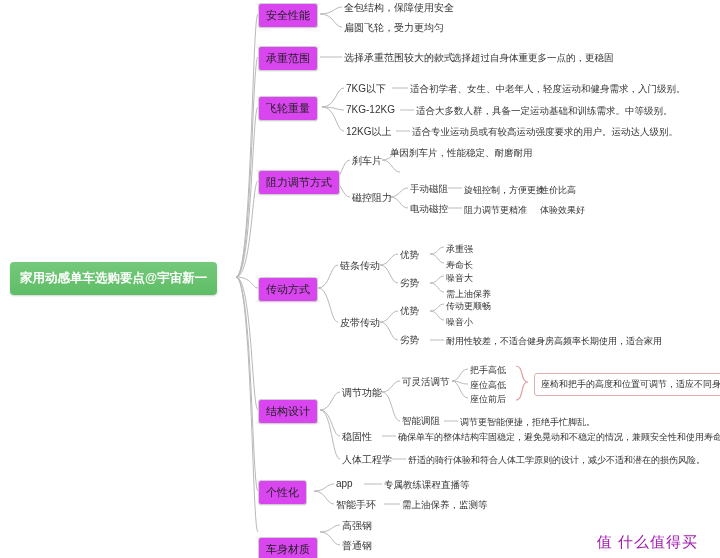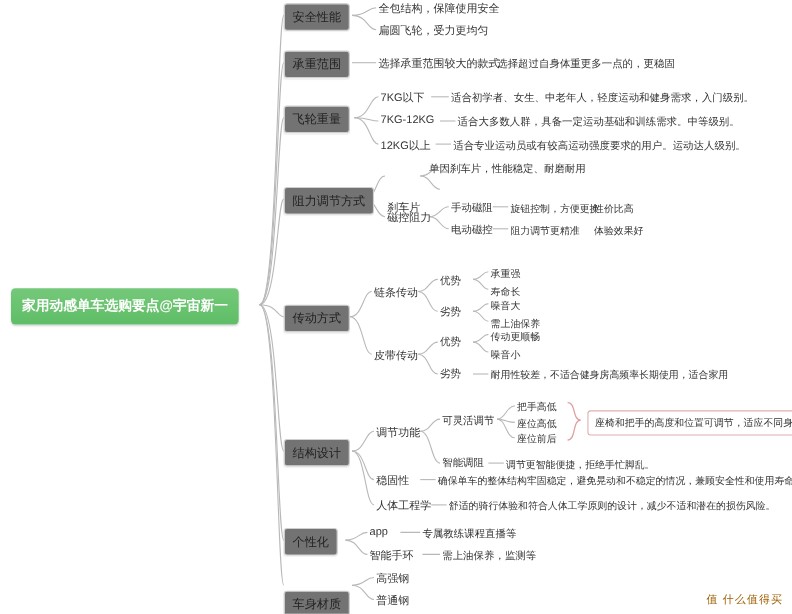--- a/index.html
+++ b/index.html
@@ -1,26 +1,26 @@
 <!DOCTYPE html>
 <html><head>
 <meta charset="utf-8">
 <style>
   html,body{margin:0;padding:0;}
   body{width:720px;height:558px;background:#ffffff;font-family:"Liberation Sans","DejaVu Sans",sans-serif;overflow:hidden;position:relative;}
   #stage{position:relative;width:720px;height:558px;}
   svg#wires{position:absolute;left:0;top:0;width:720px;height:558px;pointer-events:none;}
   .node{position:absolute;box-sizing:border-box;}
   .root{background:#6ac46a;background:linear-gradient(180deg,#74c97a 0%,#5fbd66 100%);color:#ffffff;border-radius:4px;font-size:12.5px;line-height:1.2;padding:9px 10px;white-space:nowrap;box-shadow:0 1px 2px rgba(0,0,0,.18);font-weight:bold;}
-  .l1{border:1px solid #cfcfcf;background:#737373;border-radius:3px;font-size:11px;color:#222;padding:4px 7px;white-space:nowrap;box-shadow:0 1px 1px rgba(0,0,0,.06);}
+  .l1{border:1px solid #cfcfcf;background:#d946ef;border-radius:3px;font-size:11px;color:#222;padding:4px 7px;white-space:nowrap;box-shadow:0 1px 1px rgba(0,0,0,.06);}
   .l2{font-size:10px;color:#333;white-space:nowrap;}
   .l3{font-size:9.5px;color:#333;white-space:nowrap;}
   .l4{font-size:9px;color:#333;white-space:nowrap;}
   .callout{border:1px solid #e0b0b0;border-radius:3px;background:#fff;font-size:9px;color:#333;padding:4px 6px;white-space:nowrap;}
-  .wm{position:absolute;right:8px;bottom:6px;font-size:10px;color:#a16207;letter-spacing:1px;white-space:nowrap;}
+  .wm{position:absolute;right:22px;bottom:6px;font-size:15px;color:#a21caf;letter-spacing:1px;white-space:nowrap;}
 </style>
 </head>
 <body>
 
 <div id="stage">
 
   <svg id="wires" viewBox="0 0 720 558">
     <g fill="none" stroke="#b8b8b8" stroke-width="1">
 
       <path d="M236 277 C252 277 252 14 258 14"></path>
@@ -109,21 +109,21 @@
   <div class="node l2" style="left:344px;top:51px;">选择承重范围较大的款式</div>
   <div class="node l3" style="left:452px;top:52px;">选择超过自身体重更多一点的，更稳固</div>
 
   <div class="node l2" style="left:346px;top:82px;">7KG以下</div>
   <div class="node l3" style="left:410px;top:83px;">适合初学者、女生、中老年人，轻度运动和健身需求，入门级别。</div>
   <div class="node l2" style="left:346px;top:104px;">7KG-12KG</div>
   <div class="node l3" style="left:416px;top:105px;">适合大多数人群，具备一定运动基础和训练需求。中等级别。</div>
   <div class="node l2" style="left:346px;top:125px;">12KG以上</div>
   <div class="node l3" style="left:412px;top:126px;">适合专业运动员或有较高运动强度要求的用户。运动达人级别。</div>
 
-  <div class="node l2" style="left:352px;top:154px;margin-top:28px;">刹车片</div>
+  <div class="node l2" style="left:352px;top:154px;">刹车片</div>
   <div class="node l3" style="left:390px;top:147px;">单因刹车片，性能稳定、耐磨耐用</div>
   <div class="node l2" style="left:352px;top:191px;">磁控阻力</div>
   <div class="node l3" style="left:410px;top:183px;">手动磁阻</div>
   <div class="node l4" style="left:464px;top:184px;">旋钮控制，方便更换</div>
   <div class="node l4" style="left:540px;top:184px;">性价比高</div>
   <div class="node l3" style="left:410px;top:203px;">电动磁控</div>
   <div class="node l4" style="left:464px;top:204px;">阻力调节更精准</div>
   <div class="node l4" style="left:540px;top:204px;">体验效果好</div>
 
   <div class="node l2" style="left:340px;top:259px;">链条传动</div>

